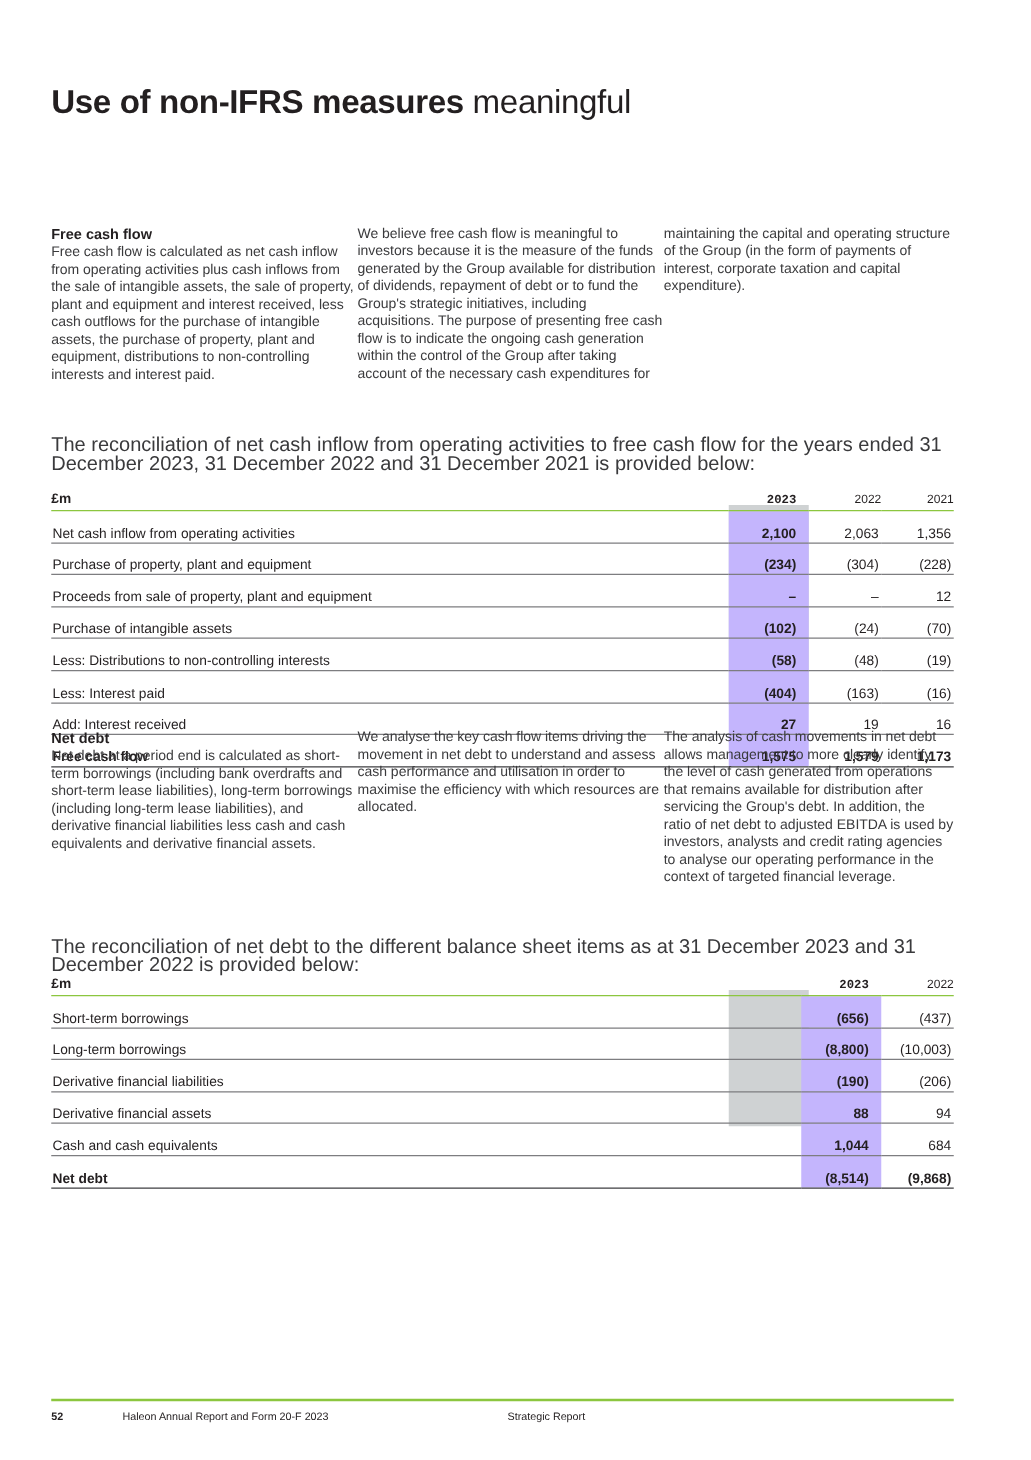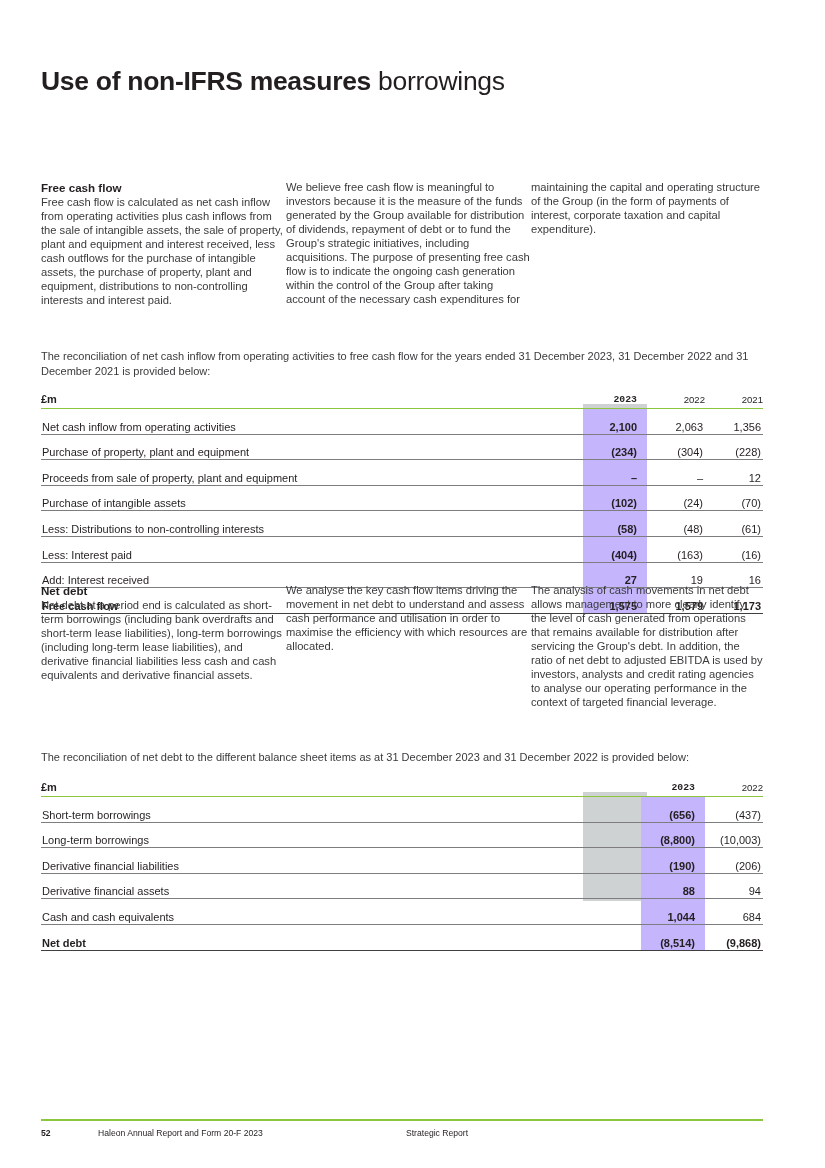--- a/index.html
+++ b/index.html
@@ -72,21 +72,21 @@
     color: #3a3a3c;
     margin: 0;
     letter-spacing: -0.01px;
   }
 
   
   .intro {
     position: absolute;
     left: 41px;
     width: 726px;
-    font-size: 11px;
+    font-size: 16px;
     line-height: 15px;
     color: #3a3a3c;
   }
 
   
   .tbl {
     position: absolute;
     left: 41px;
     width: 722px;
     border-collapse: collapse;
@@ -192,21 +192,21 @@
   .footer-brand b { font-weight: 400; }
   .footer-right { left: 406px; }
 </style>
 </head>
 <body>
 
 <div class="page">
 
   <div class="title-block">
     <span class="title-strong">Use of non-IFRS measures</span>
-    <span class="title-light">borrowings</span>
+    <span class="title-light">meaningful</span>
   </div>
 
   <div class="cols" style="top:181px;">
     <div class="col c1">
       <div class="sec-head">Free cash flow</div>
       <p class="body-text">Free cash flow is calculated as net cash inflow from operating activities plus cash inflows from the sale of intangible assets, the sale of property, plant and equipment and interest received, less cash outflows for the purchase of intangible assets, the purchase of property, plant and equipment, distributions to non-controlling interests and interest paid.</p>
     </div>
     <div class="col c2">
       <p class="body-text">We believe free cash flow is meaningful to investors because it is the measure of the funds generated by the Group available for distribution of dividends, repayment of debt or to fund the Group's strategic initiatives, including acquisitions. The purpose of presenting free cash flow is to indicate the ongoing cash generation within the control of the Group after taking account of the necessary cash expenditures for</p>
     </div>
@@ -256,21 +256,21 @@
       <tr>
         <td class="lbl">Purchase of intangible assets</td>
         <td class="num hl">(102)</td>
         <td class="num">(24)</td>
         <td class="num">(70)</td>
       </tr>
       <tr>
         <td class="lbl">Less: Distributions to non-controlling interests</td>
         <td class="num hl">(58)</td>
         <td class="num">(48)</td>
-        <td class="num">(61)</td>
+        <td class="num">(19)</td>
       </tr>
       <tr>
         <td class="lbl">Less: Interest paid</td>
         <td class="num hl">(404)</td>
         <td class="num">(163)</td>
         <td class="num">(16)</td>
       </tr>
       <tr>
         <td class="lbl">Add: Interest received</td>
         <td class="num hl">27</td>

